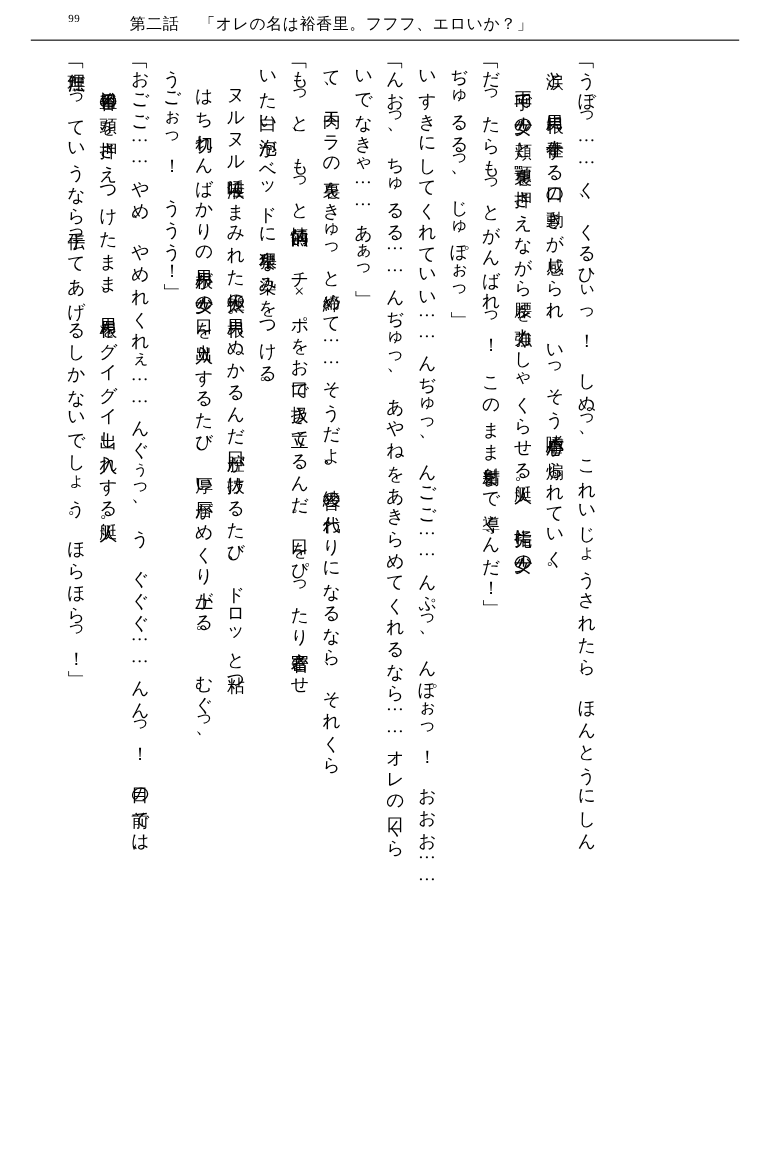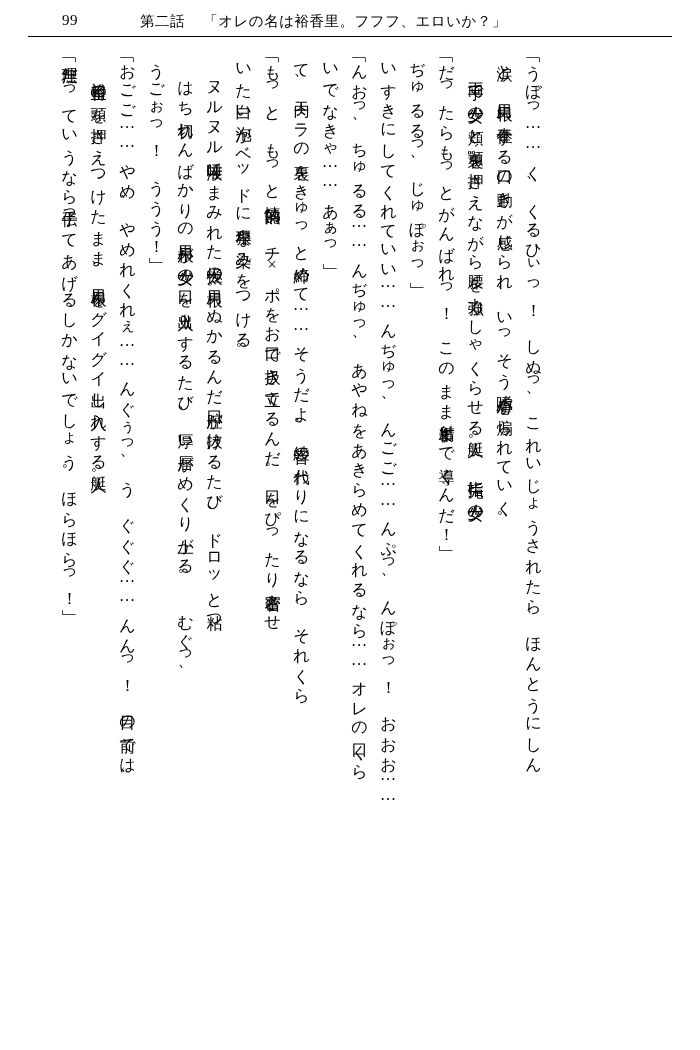--- a/index.html
+++ b/index.html
@@ -31,29 +31,28 @@
     height: 30px;
     display: flex;
     align-items: center;
     font-size: 14.5px;
     letter-spacing: 0.5px;
   }
   .header .page-num {
     position: absolute;
     left: 62px;
     top: 4px;
-    font-size: 15px;
+    font-size: 10px;
     font-family: "Liberation Serif", "DejaVu Serif", serif;
   }
   .header .chapter {
     position: absolute;
     left: 118px;
     top: 4px;
     font-size: 14.5px;
-    margin-left: 22px;
   }
   .header .chapter .title {
     margin-left: 14px;
   }
   .rule {
     position: absolute;
     top: 36px;
     left: 28px;
     width: 644px;
     height: 1px;

